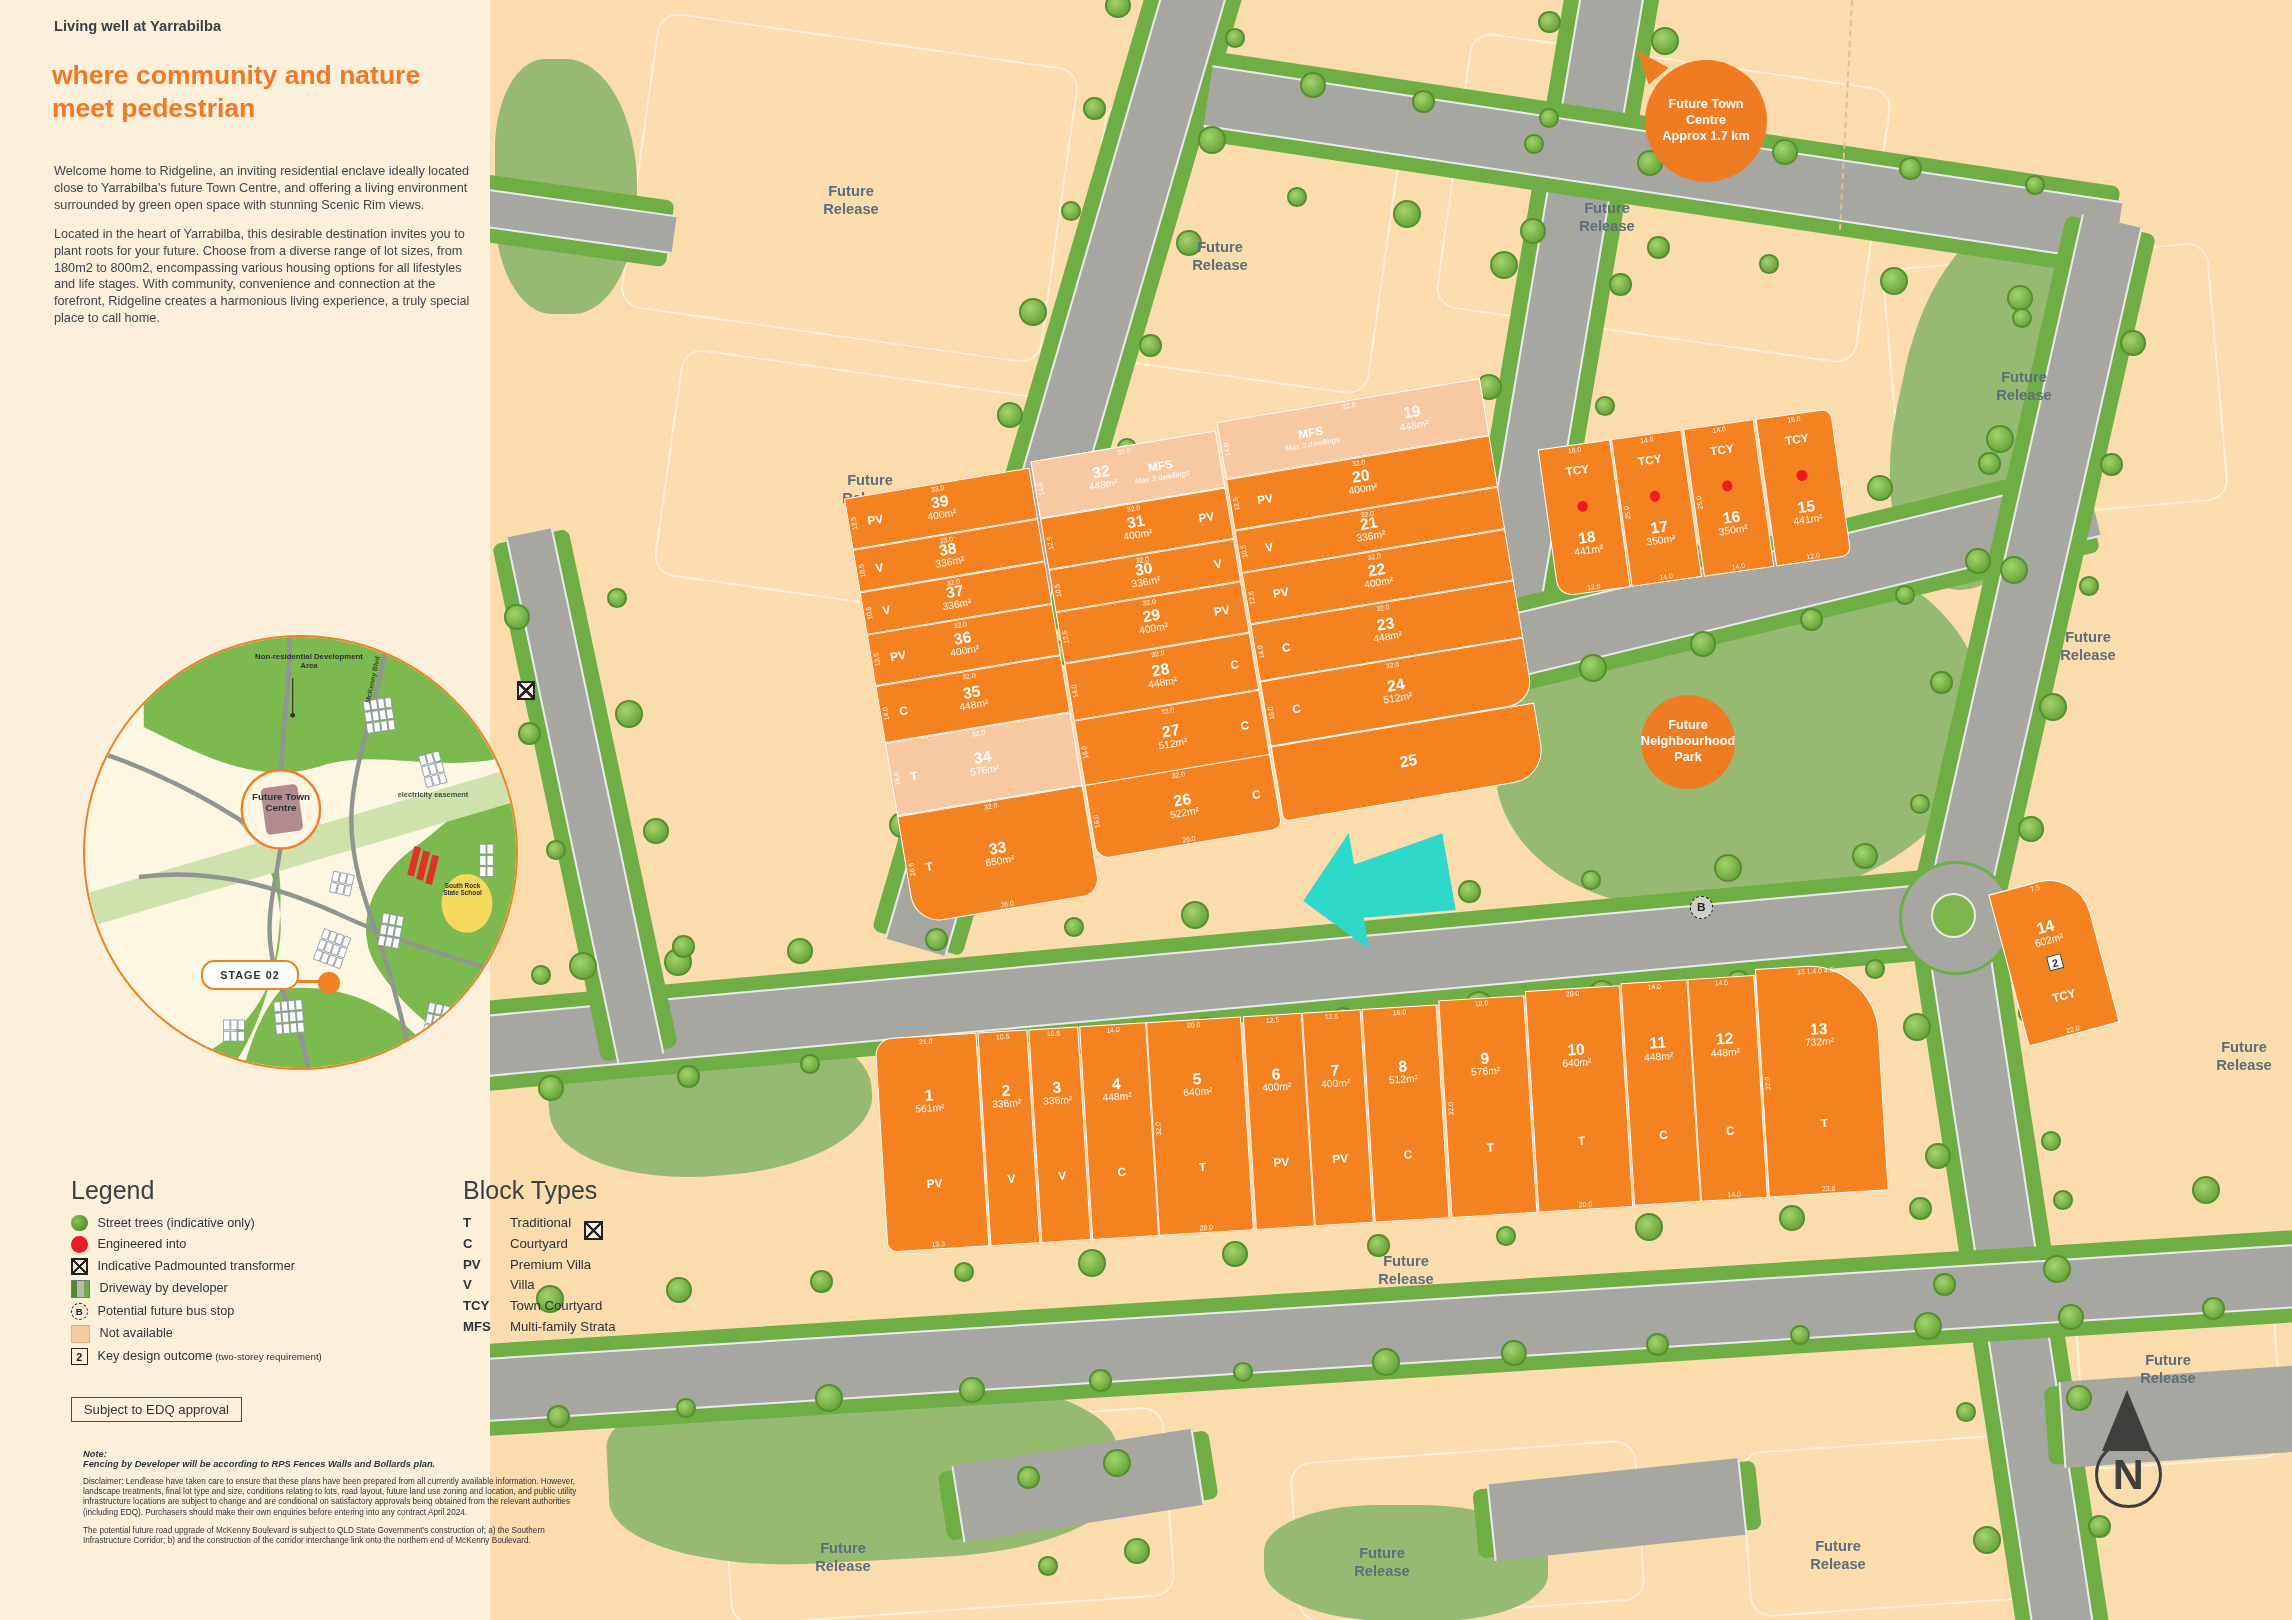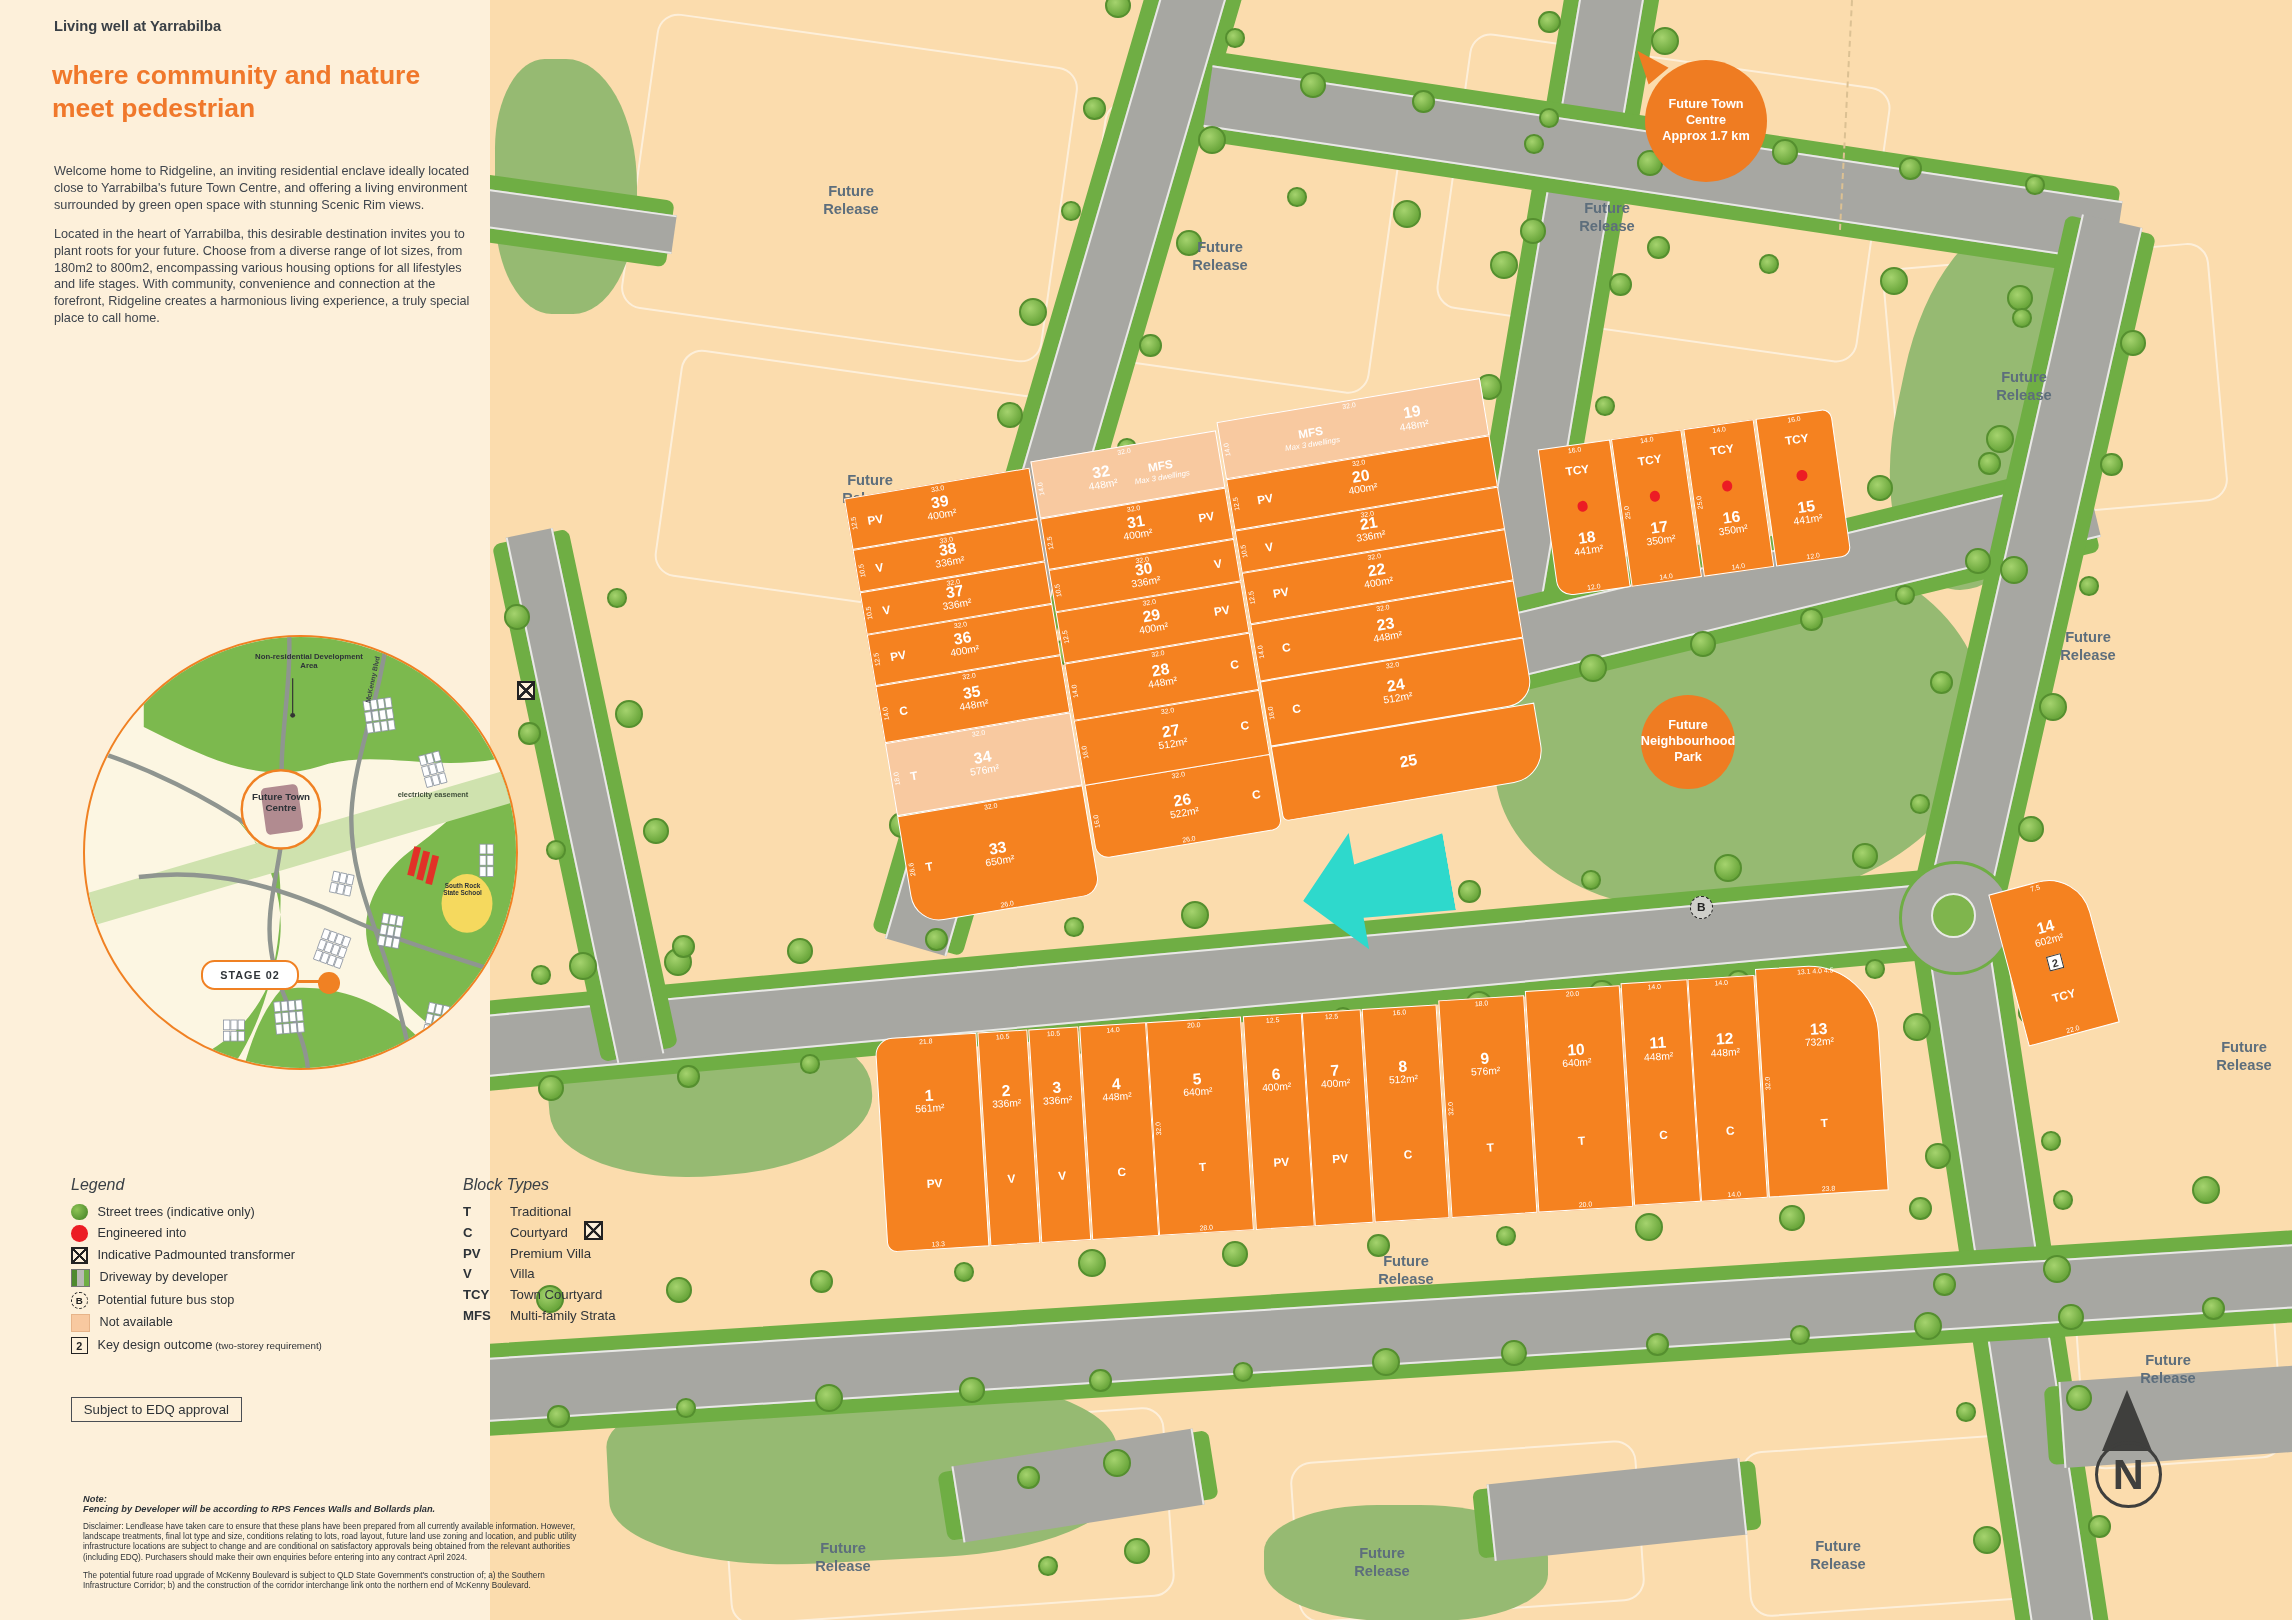--- a/index.html
+++ b/index.html
@@ -22,21 +22,21 @@
   #ins-ease{left:294px;top:153px;width:108px;font-size:7.4px;font-weight:bold;color:#41503c;}
   #ins-ftc{left:157px;top:155px;width:78px;font-size:9.8px;line-height:1.1;color:#2e3338;}
   #ins-school{left:355px;top:245px;width:45px;font-size:6.4px;line-height:1.1;}
   #stage-pill{position:absolute;left:116px;top:323px;width:94px;height:25.5px;background:#fff;
       border:2px solid #f08123;border-radius:13.7px;display:flex;align-items:center;justify-content:center;
       font-size:10.8px;font-weight:bold;letter-spacing:1px;color:#2e3338;z-index:5;}
   #stage-dot{position:absolute;left:233px;top:335px;width:21.6px;height:21.6px;border-radius:50%;background:#f08123;z-index:5;}
   #stage-line{position:absolute;left:204px;top:343px;width:35px;height:2.9px;background:#f08123;z-index:4;}
   
   #legend{position:absolute;left:71px;top:1176px;width:323px;}
-  .panel-h{font-size:16px;color:#3a4046;margin:0 0 9.8px 0;font-weight:normal;font-style:italic;}
+  .panel-h{font-size:25px;color:#3a4046;margin:0 0 9.8px 0;font-weight:normal;}
   .lg-row{display:flex;align-items:center;margin-bottom:4.9px;}
   .lg-ic{width:16.7px;height:16.7px;margin-right:9.8px;flex:0 0 16.7px;position:relative;}
   .lg-lab{font-size:12.7px;color:#2e3338;line-height:1.2;}
   .lg-lab small{font-size:9.8px;}
   .ic-tree{border-radius:50%;background:radial-gradient(circle at 35% 35%, #8ec455, #3f7d22);}
   .ic-fill{border-radius:50%;background:#ec1c24;}
   .ic-pad,.pad-icon{background:
       linear-gradient(45deg, transparent 43%, #222 45%, #222 55%, transparent 57%),
       linear-gradient(-45deg, transparent 43%, #222 45%, #222 55%, transparent 57%),#fdf0da;
       border:2px solid #222;box-sizing:border-box;}
@@ -46,21 +46,21 @@
   .ic-na{background:#f8c9a0;border:1px solid #e7b489;}
   .ic-kdo{background:#fdf0da;border:1.6px solid #222;display:flex;align-items:center;justify-content:center;
           font-size:10.8px;font-weight:bold;color:#222;box-sizing:border-box;}
   #edq-box{position:absolute;left:71px;top:1397px;border:1.5px solid #4a4e54;padding:3.9px 11.8px;
            font-size:13.2px;color:#2e3338;background:transparent;}
   
   #block-types{position:absolute;left:463px;top:1176px;width:216px;z-index:9;}
   .bt-row{display:flex;margin-bottom:5.9px;font-size:13.2px;color:#2e3338;}
   .bt-code{width:47px;font-weight:bold;}
   
-  #notes{position:absolute;left:83px;top:1449px;width:495px;color:#2e3338;z-index:9;margin-top:45px;}
+  #notes{position:absolute;left:83px;top:1449px;width:495px;color:#2e3338;z-index:9;}
   #notes .nt{font-size:9.3px;font-style:italic;font-weight:bold;margin:0;}
   #notes .nb{font-size:9.3px;font-style:italic;font-weight:bold;margin:0 0 7.8px 0;}
   #notes .nd{font-size:8.2px;line-height:1.25;margin:0 0 7.8px 0;}
   
   #map{position:absolute;left:490px;top:0;width:1802px;height:1620px;background:#fbdcad;overflow:hidden;}
   .parcel{position:absolute;border:2px solid rgba(255,255,255,.55);border-radius:21.6px;z-index:0;}
   .greenblob{position:absolute;background:#96ba72;z-index:1;}
   .road{position:absolute;background:#6fae44;z-index:2;border-radius:7.8px;}
   .road .asphalt{position:absolute;background:#a7a7a2;}
   .road-v .asphalt{left:14.7px;right:14.7px;top:-3.9px;bottom:-3.9px;border-left:2px solid #e9e9e6;border-right:2px solid #e9e9e6;}

